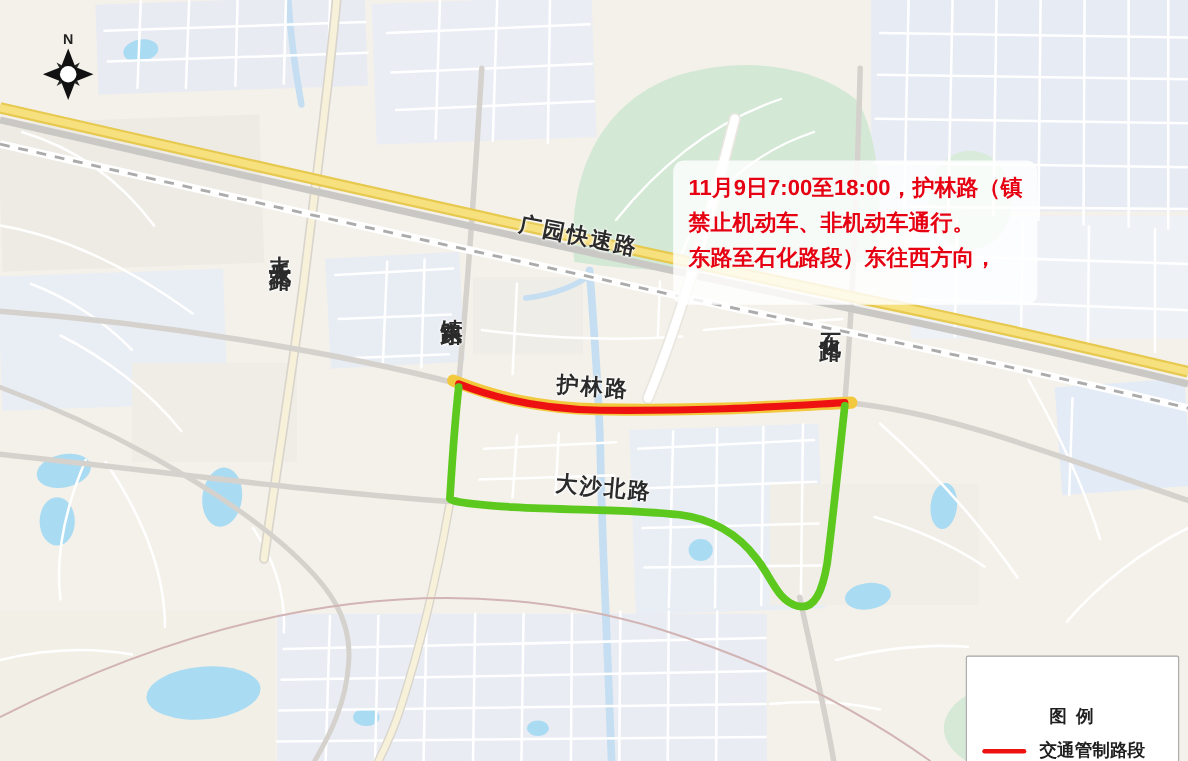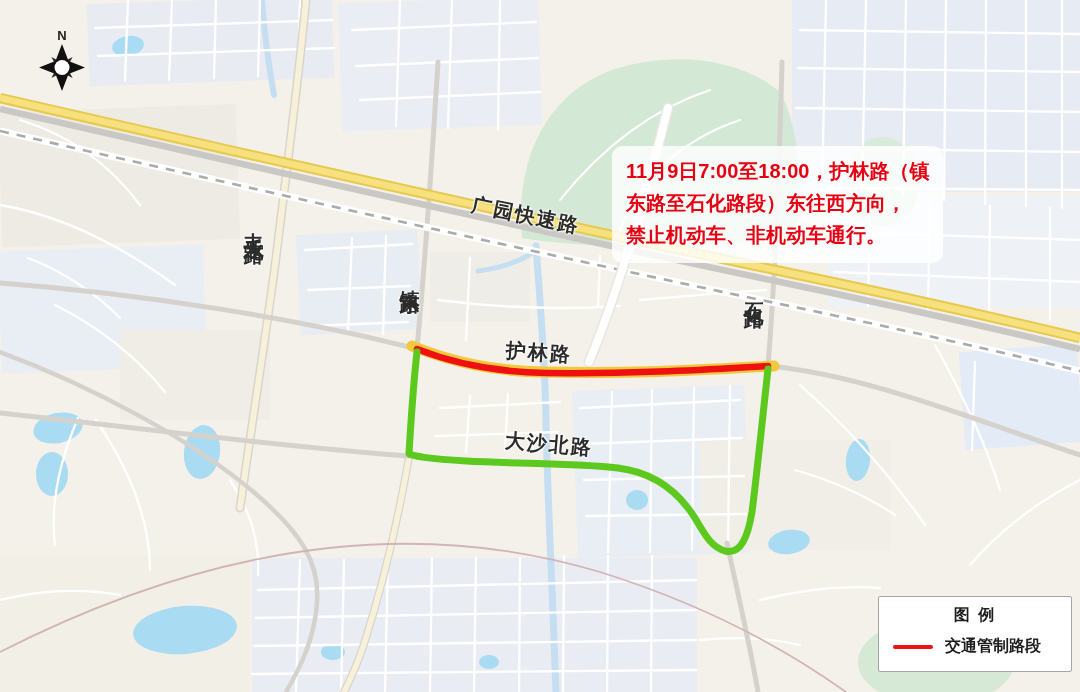--- a/index.html
+++ b/index.html
@@ -12,30 +12,30 @@
     position:absolute; writing-mode:vertical-rl; text-orientation:upright;
     font-size:20px; font-weight:600; color:#2b2b2b; letter-spacing:4px;
     text-shadow:0 0 3px #fff, 0 0 3px #fff, 0 0 2px #fff; line-height:1;
   }
   .hlabel {
     position:absolute; font-size:20px; font-weight:600; color:#2b2b2b;
     letter-spacing:2px; transform-origin:left center;
     text-shadow:0 0 3px #fff, 0 0 3px #fff, 0 0 2px #fff; line-height:1; white-space:nowrap;
   }
   .notice {
-    position:absolute; left:612px; top:146px; padding:9px 14px 12px;
+    position:absolute; left:612px; top:146px; padding:9px 14px 26px;
     background:rgba(255,255,255,0.82); border-radius:10px;
     color:#e60012; font-size:20px; font-weight:700; line-height:1.6; white-space:nowrap;
   }
   .legend {
     position:absolute; left:878px; top:596px; width:194px;
     background:rgba(255,255,255,0.97); border:1.5px solid #a5a5a5; border-radius:2px;
     padding:8px 0 10px;
   }
-  .legend-title { text-align:center; font-size:16px; font-weight:700; color:#1e1e1e; letter-spacing:2px; margin-bottom:6px; }
+  .legend-title { text-align:center; font-size:16px; font-weight:700; color:#1e1e1e; letter-spacing:2px; margin-bottom:6px;margin-top:36px; }
   .legend-row { display:flex; align-items:center; gap:11px; padding:4px 6px 4px 13px; font-size:16px; font-weight:700; color:#1e1e1e; white-space:nowrap; }
   .legend-row svg { flex:0 0 auto; display:block; }
 </style>
 </head>
 <body>
 
 <div class="stage">
 
 <svg class="mapsvg" width="1080" height="692" viewBox="0 0 1080 692">
   <rect width="1080" height="692" fill="#f4f1ea"></rect>
@@ -214,22 +214,22 @@
 
   <div class="vlabel" style="left:244px; top:217px;">丰乐北路</div>
   <div class="vlabel" style="left:400px; top:274px; letter-spacing:2px;">镇东路</div>
   <div class="vlabel" style="left:744px; top:287px; letter-spacing:3px;">石化路</div>
   <div class="hlabel" style="left:472px; top:194px; transform:rotate(11.5deg);">广园快速路</div>
   <div class="hlabel" style="left:506px; top:340px; transform:rotate(4deg);">护林路</div>
   <div class="hlabel" style="left:505px; top:430px; transform:rotate(5deg);">大沙北路</div>
 
   <div class="notice">
     <div>11月9日7:00至18:00，护林路（镇</div>
+    <div>禁止机动车、非机动车通行。</div>
     <div>东路至石化路段）东往西方向，</div>
-    <div>禁止机动车、非机动车通行。</div>
   </div>
 
   <div class="legend">
     <div class="legend-title">图 例</div>
     <div class="legend-row">
       <svg width="42" height="8">
         <line x1="3" y1="4" x2="39" y2="4" stroke-width="4" stroke-linecap="round" stroke="#ee1111"></line>
       </svg>
       <span>交通管制路段</span>
     </div>

